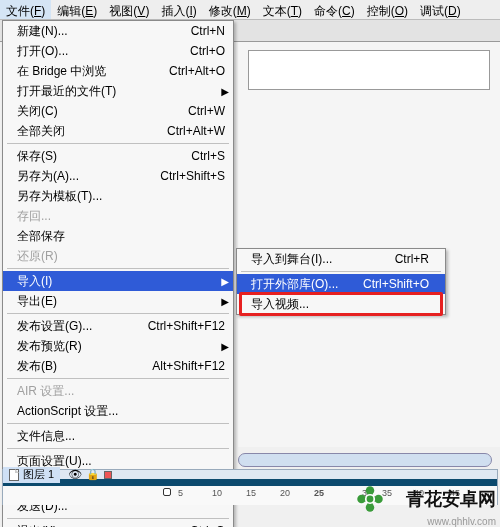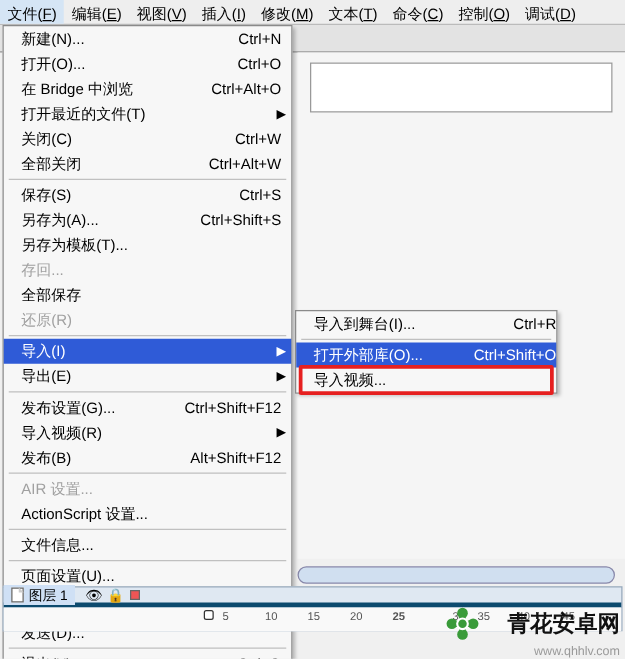--- a/index.html
+++ b/index.html
@@ -18,29 +18,29 @@
   .dropdown { position:absolute; left:2px; top:20px; width:232px; background:#f7f7f7; border:1px solid #8a8a8a; font-size:12px; box-shadow:2px 2px 3px rgba(0,0,0,.25); }
   .dropdown .row { display:flex; align-items:center; height:20px; padding:0 8px 0 14px; position:relative; }
   .dropdown .row .lbl { flex:1; white-space:nowrap; }
   .dropdown .row .sc { color:#000; white-space:nowrap; padding-left:10px; }
   .dropdown .row.disabled { color:#a0a0a0; }
   .dropdown .row.hi { background:#2f5bd7; color:#fff; }
   .dropdown .row .arrow { position:absolute; right:4px; font-size:10px; }
   .dropdown .sep { height:1px; margin:2px 4px; background:#c0c0c0; }
   
   .submenu { position:absolute; left:236px; top:248px; width:210px; background:#f7f7f7; border:1px solid #8a8a8a; font-size:12px; box-shadow:2px 2px 3px rgba(0,0,0,.25); }
-  .submenu .row { display:flex; align-items:center; height:20px; padding:0 0 0 14px; }
+  .submenu .row { display:flex; align-items:center; height:20px; padding:0 16px 0 14px; }
   .submenu .row .lbl { flex:1; white-space:nowrap; }
   .submenu .row .sc { white-space:nowrap; padding-left:8px; }
   .submenu .sep { height:1px; margin:2px 4px; background:#c0c0c0; }
   .submenu .row.hi { background:#2f5bd7; color:#fff; }
   .submenu .redbox { position:absolute; pointer-events:none; border:3px solid #e62020; border-radius:2px; }
   
   .timeline { position:absolute; left:2px; right:2px; bottom:22px; height:36px; background:#dfe8f2; border:1px solid #9ab; font-size:11px; }
-  .timeline .layers { display:flex; align-items:center; height:16px; border-bottom:4px solid #0c4a6e; }
+  .timeline .layers { display:flex; align-items:center; height:16px; border-bottom:7px solid #0c4a6e; }
   .timeline .layer { display:flex; align-items:center; background:#cfe0f5; padding:0 6px; height:16px; gap:4px; }
   .timeline .ticks { position:relative; height:19px; background:#f9f9f9; font-size:9px; color:#555; }
   .timeline .ticks span { position:absolute; top:2px; }
   .timeline .kf { position:absolute; left:160px; top:1px; width:8px; height:8px; border:1px solid #333; background:#fff; border-radius:2px; }
   .wmwrap{position:absolute; right:4px; bottom:0px;}
   .wmwrap .txt{font-size:18px;font-weight:700;color:#111;}
   .wmwrap .url{font-size:10px;color:#999; text-align:right;}
   .square{display:inline-block;width:8px;height:8px;background:#fff;border:1px solid #666;}
   .page-ico{display:inline-block;width:10px;height:12px;background:#fff;border:1px solid #666;position:relative;}
   .page-ico:after{content:"";position:absolute;right:-1px;top:-1px;width:0;height:0;border-left:4px solid #ccc;border-top:4px solid transparent;}
@@ -121,21 +121,21 @@
     <div class="row">
       <span class="lbl">导出(E)</span>
       <span class="arrow">▶</span>
     </div>
     <div class="sep"></div>
     <div class="row">
       <span class="lbl">发布设置(G)...</span>
       <span class="sc">Ctrl+Shift+F12</span>
     </div>
     <div class="row">
-      <span class="lbl">导入视频(R)</span>
+      <span class="lbl">发布预览(R)</span>
       <span class="arrow">▶</span>
     </div>
     <div class="row">
       <span class="lbl">发布(B)</span>
       <span class="sc">Alt+Shift+F12</span>
     </div>
     <div class="sep"></div>
     <div class="row disabled">
       <span class="lbl">AIR 设置...</span>
     </div>

